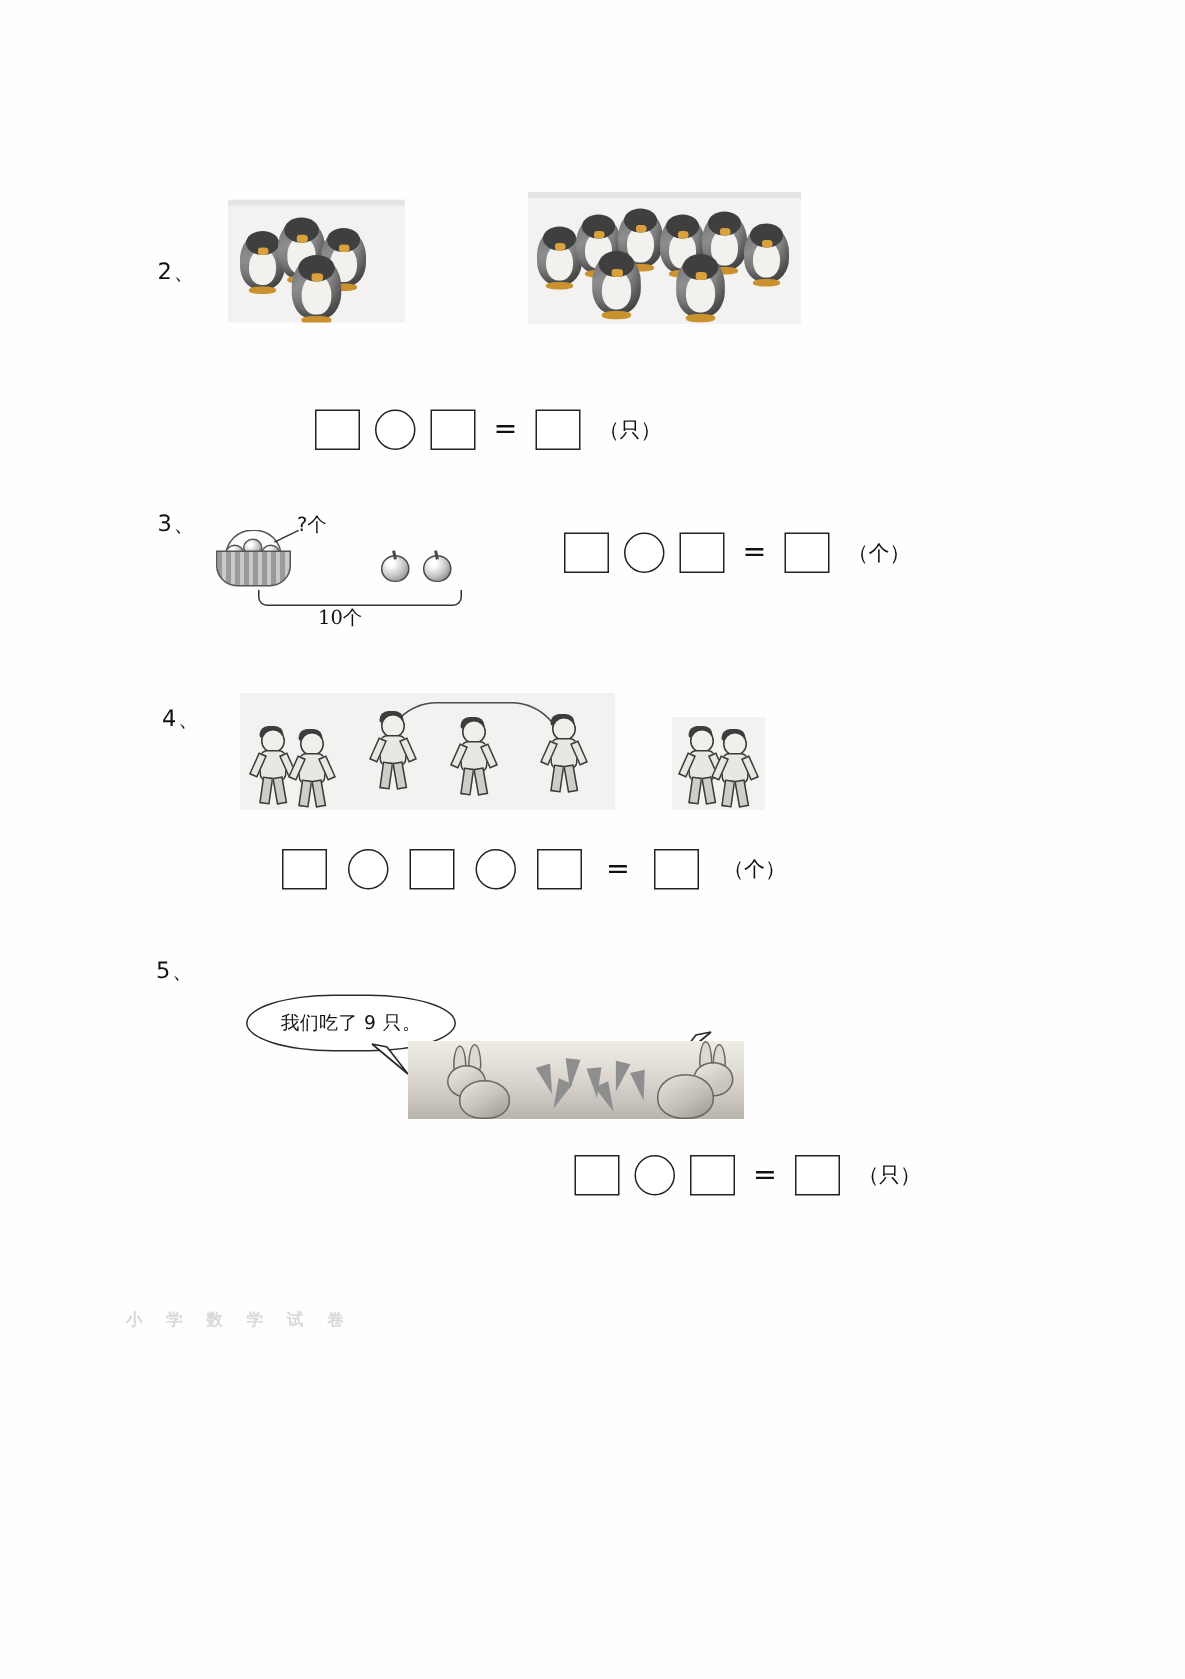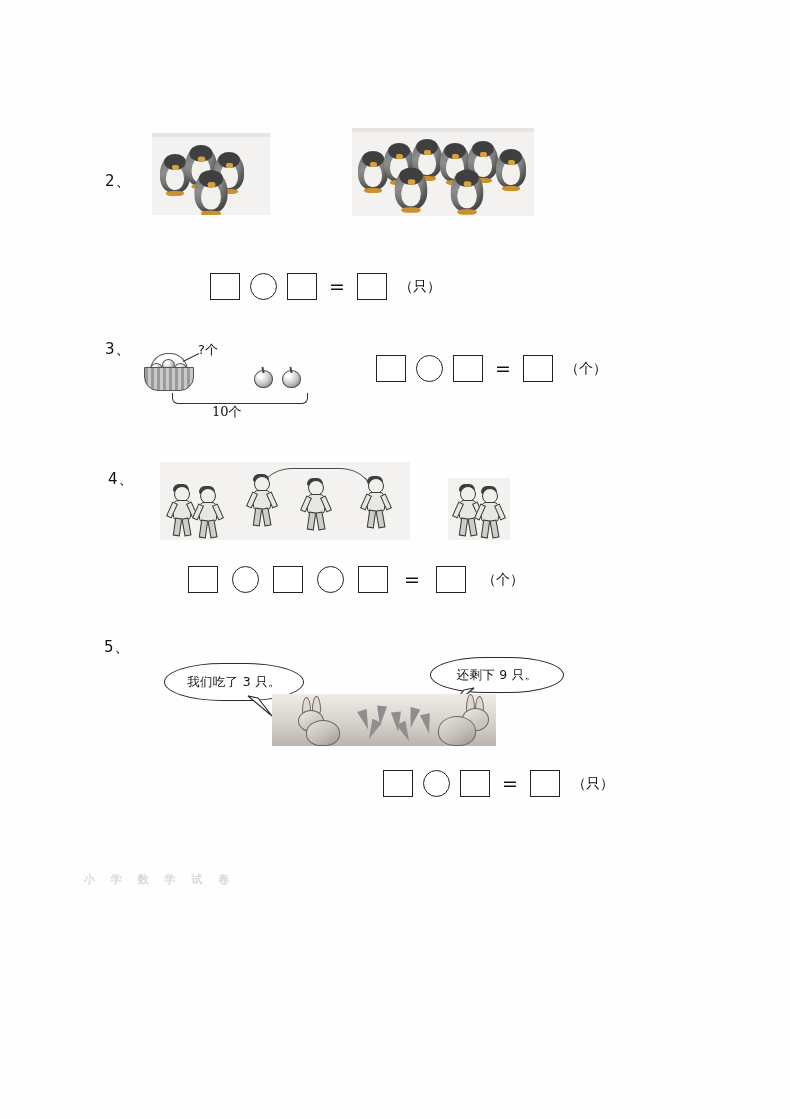--- a/index.html
+++ b/index.html
@@ -474,26 +474,25 @@
     <span class="box"></span>
     <span class="circ"></span>
     <span class="box"></span>
     <span class="eqsign">=</span>
     <span class="box"></span>
     <span class="unit">（个）</span>
   </div>
 
   <div class="qnum" style="left:104px; top:638px;">5、</div>
 
-  <div class="bubble" style="left:164px; top:663px; width:138px; height:36px;">我们吃了 3 只。</div>
+  <div class="bubble" style="left:164px; top:663px; width:138px; height:36px;">我们吃了 9 只。</div>
   <svg style="position:absolute; left:246px; top:694px; width:30px; height:26px;">
     <path d="M2,2 L26,22 L12,4 Z" fill="#fff" stroke="#2a2a2a" stroke-width="1.1"></path>
   </svg>
 
-  <div class="bubble" style="left:430px; top:657px; width:132px; height:34px;">还剩下 9 只。</div>
   <svg style="position:absolute; left:446px; top:686px; width:30px; height:26px;">
     <path d="M28,2 L4,22 L18,4 Z" fill="#fff" stroke="#2a2a2a" stroke-width="1.1"></path>
   </svg>
 
   <div class="pic" style="left:272px; top:694px; width:224px; height:52px; background:#dedbd5;">
     <div style="position:absolute; inset:0; background:linear-gradient(180deg,#efece6 0%,#d7d3cc 55%,#b9b5ae 100%);"></div>
 
     <div class="rabbit" style="left:18px; top:4px; width:56px; height:46px;">
       <div class="rb-ear" style="left:12px; top:-1px; width:7px; height:17px;"></div>
       <div class="rb-ear" style="left:22px; top:-2px; width:7px; height:18px;"></div>

